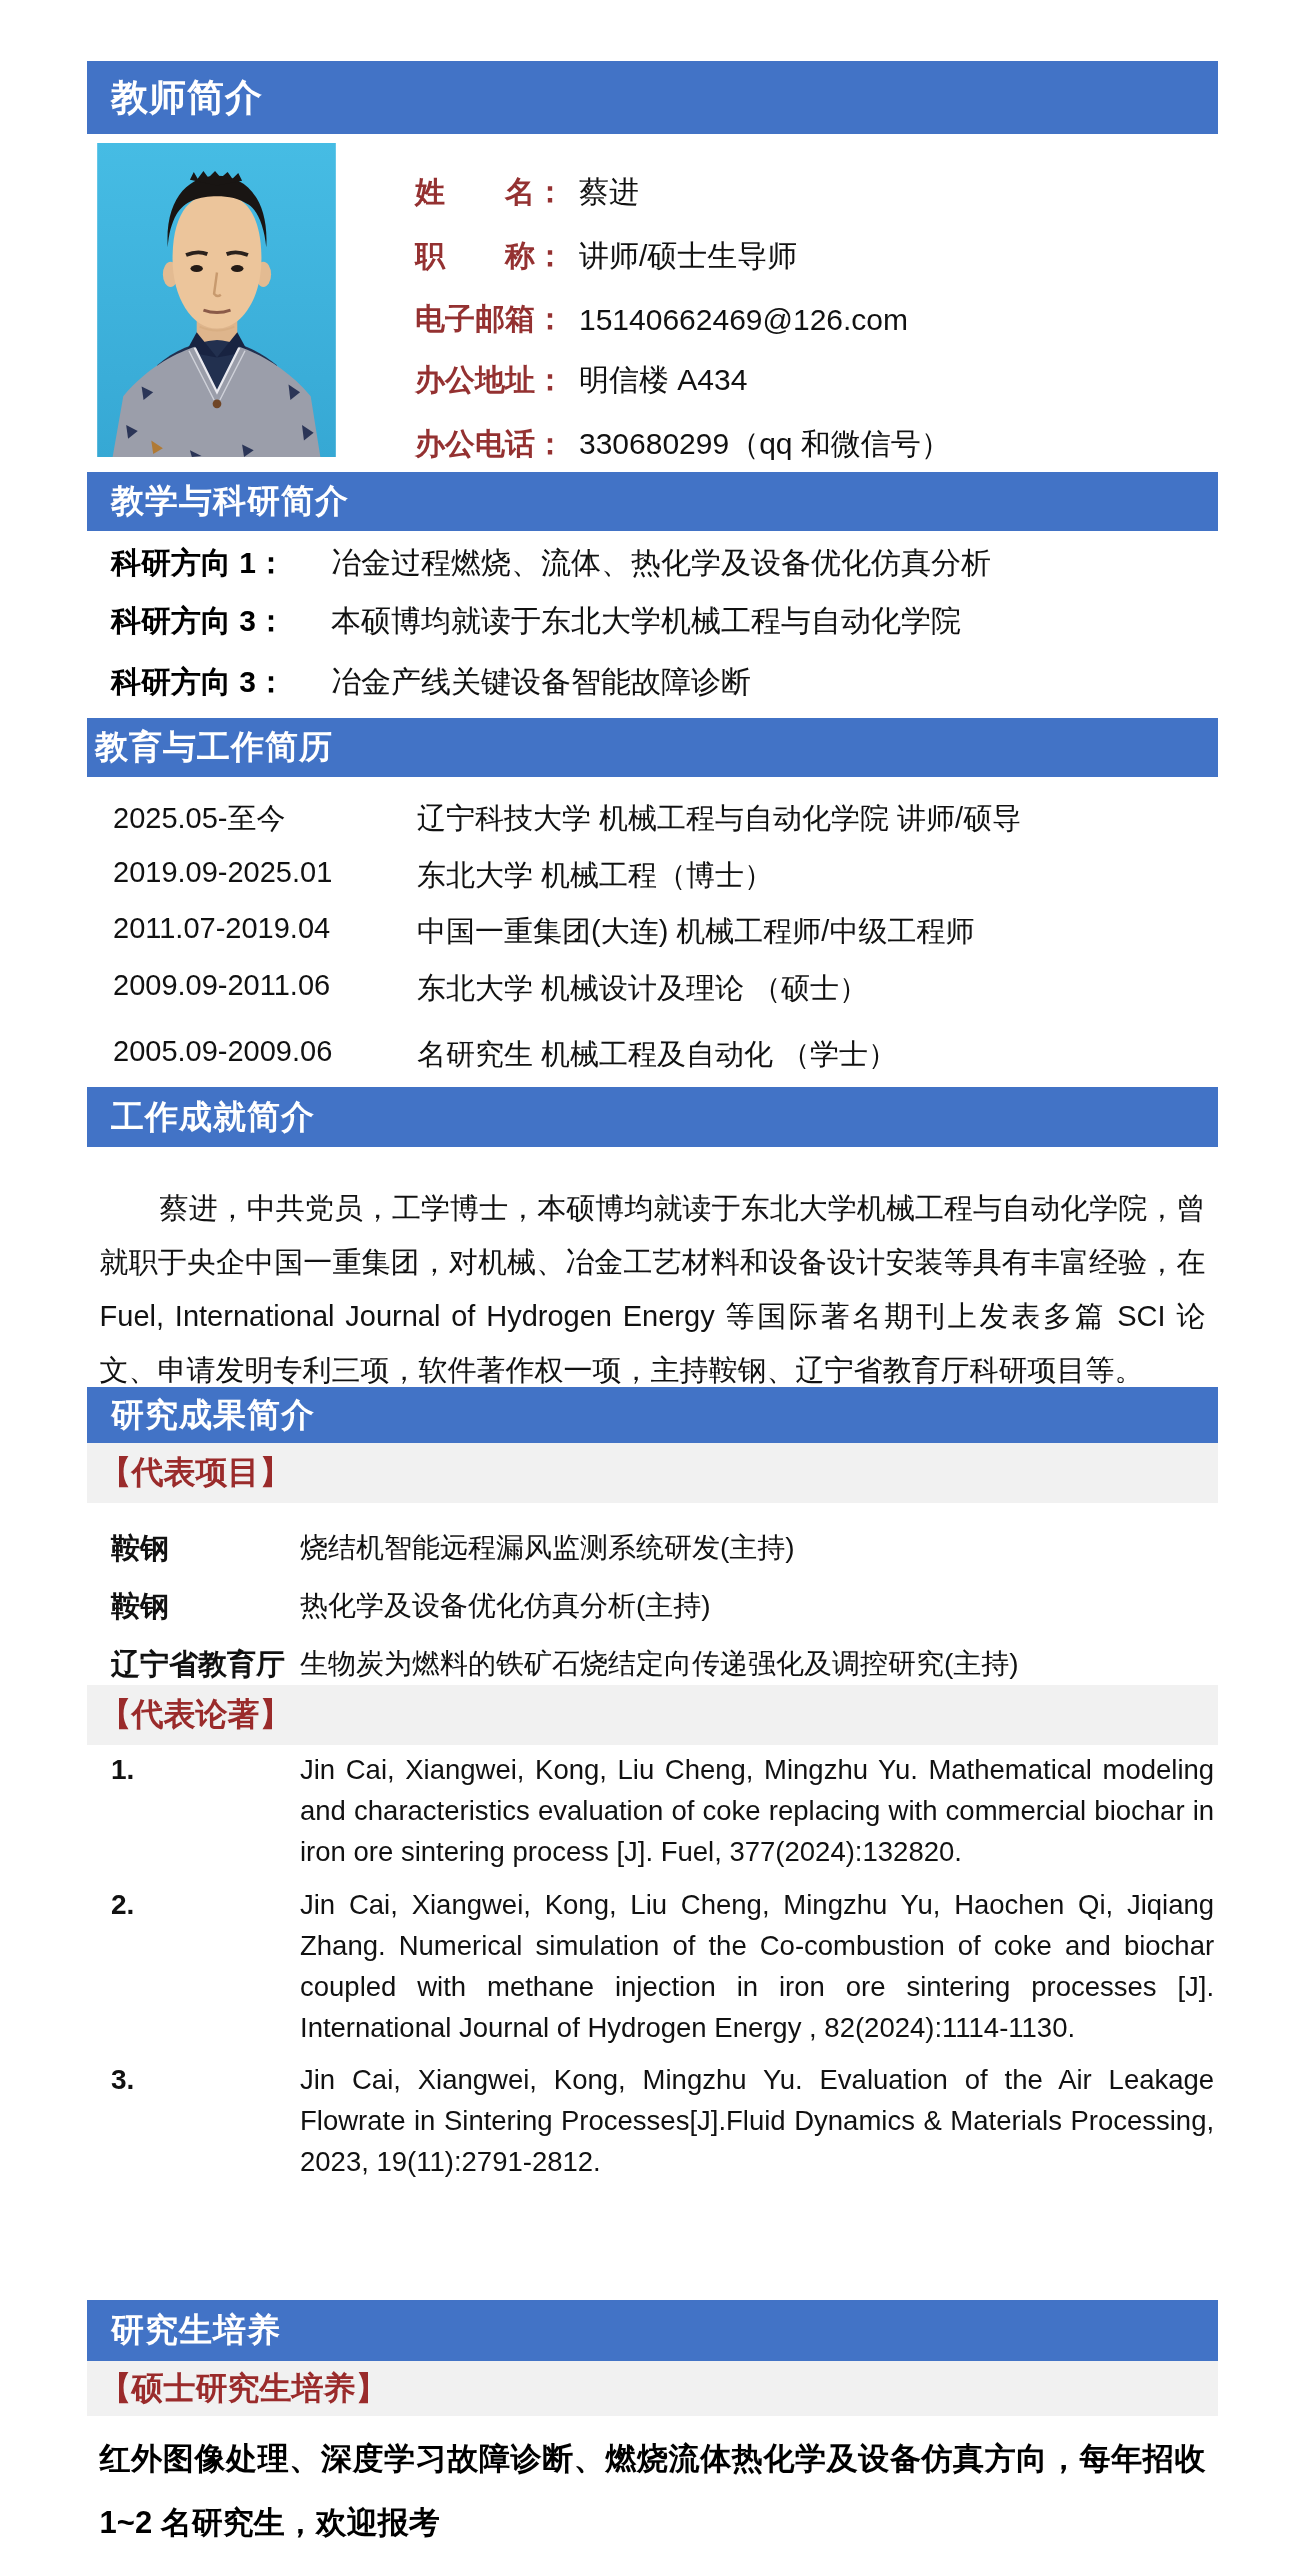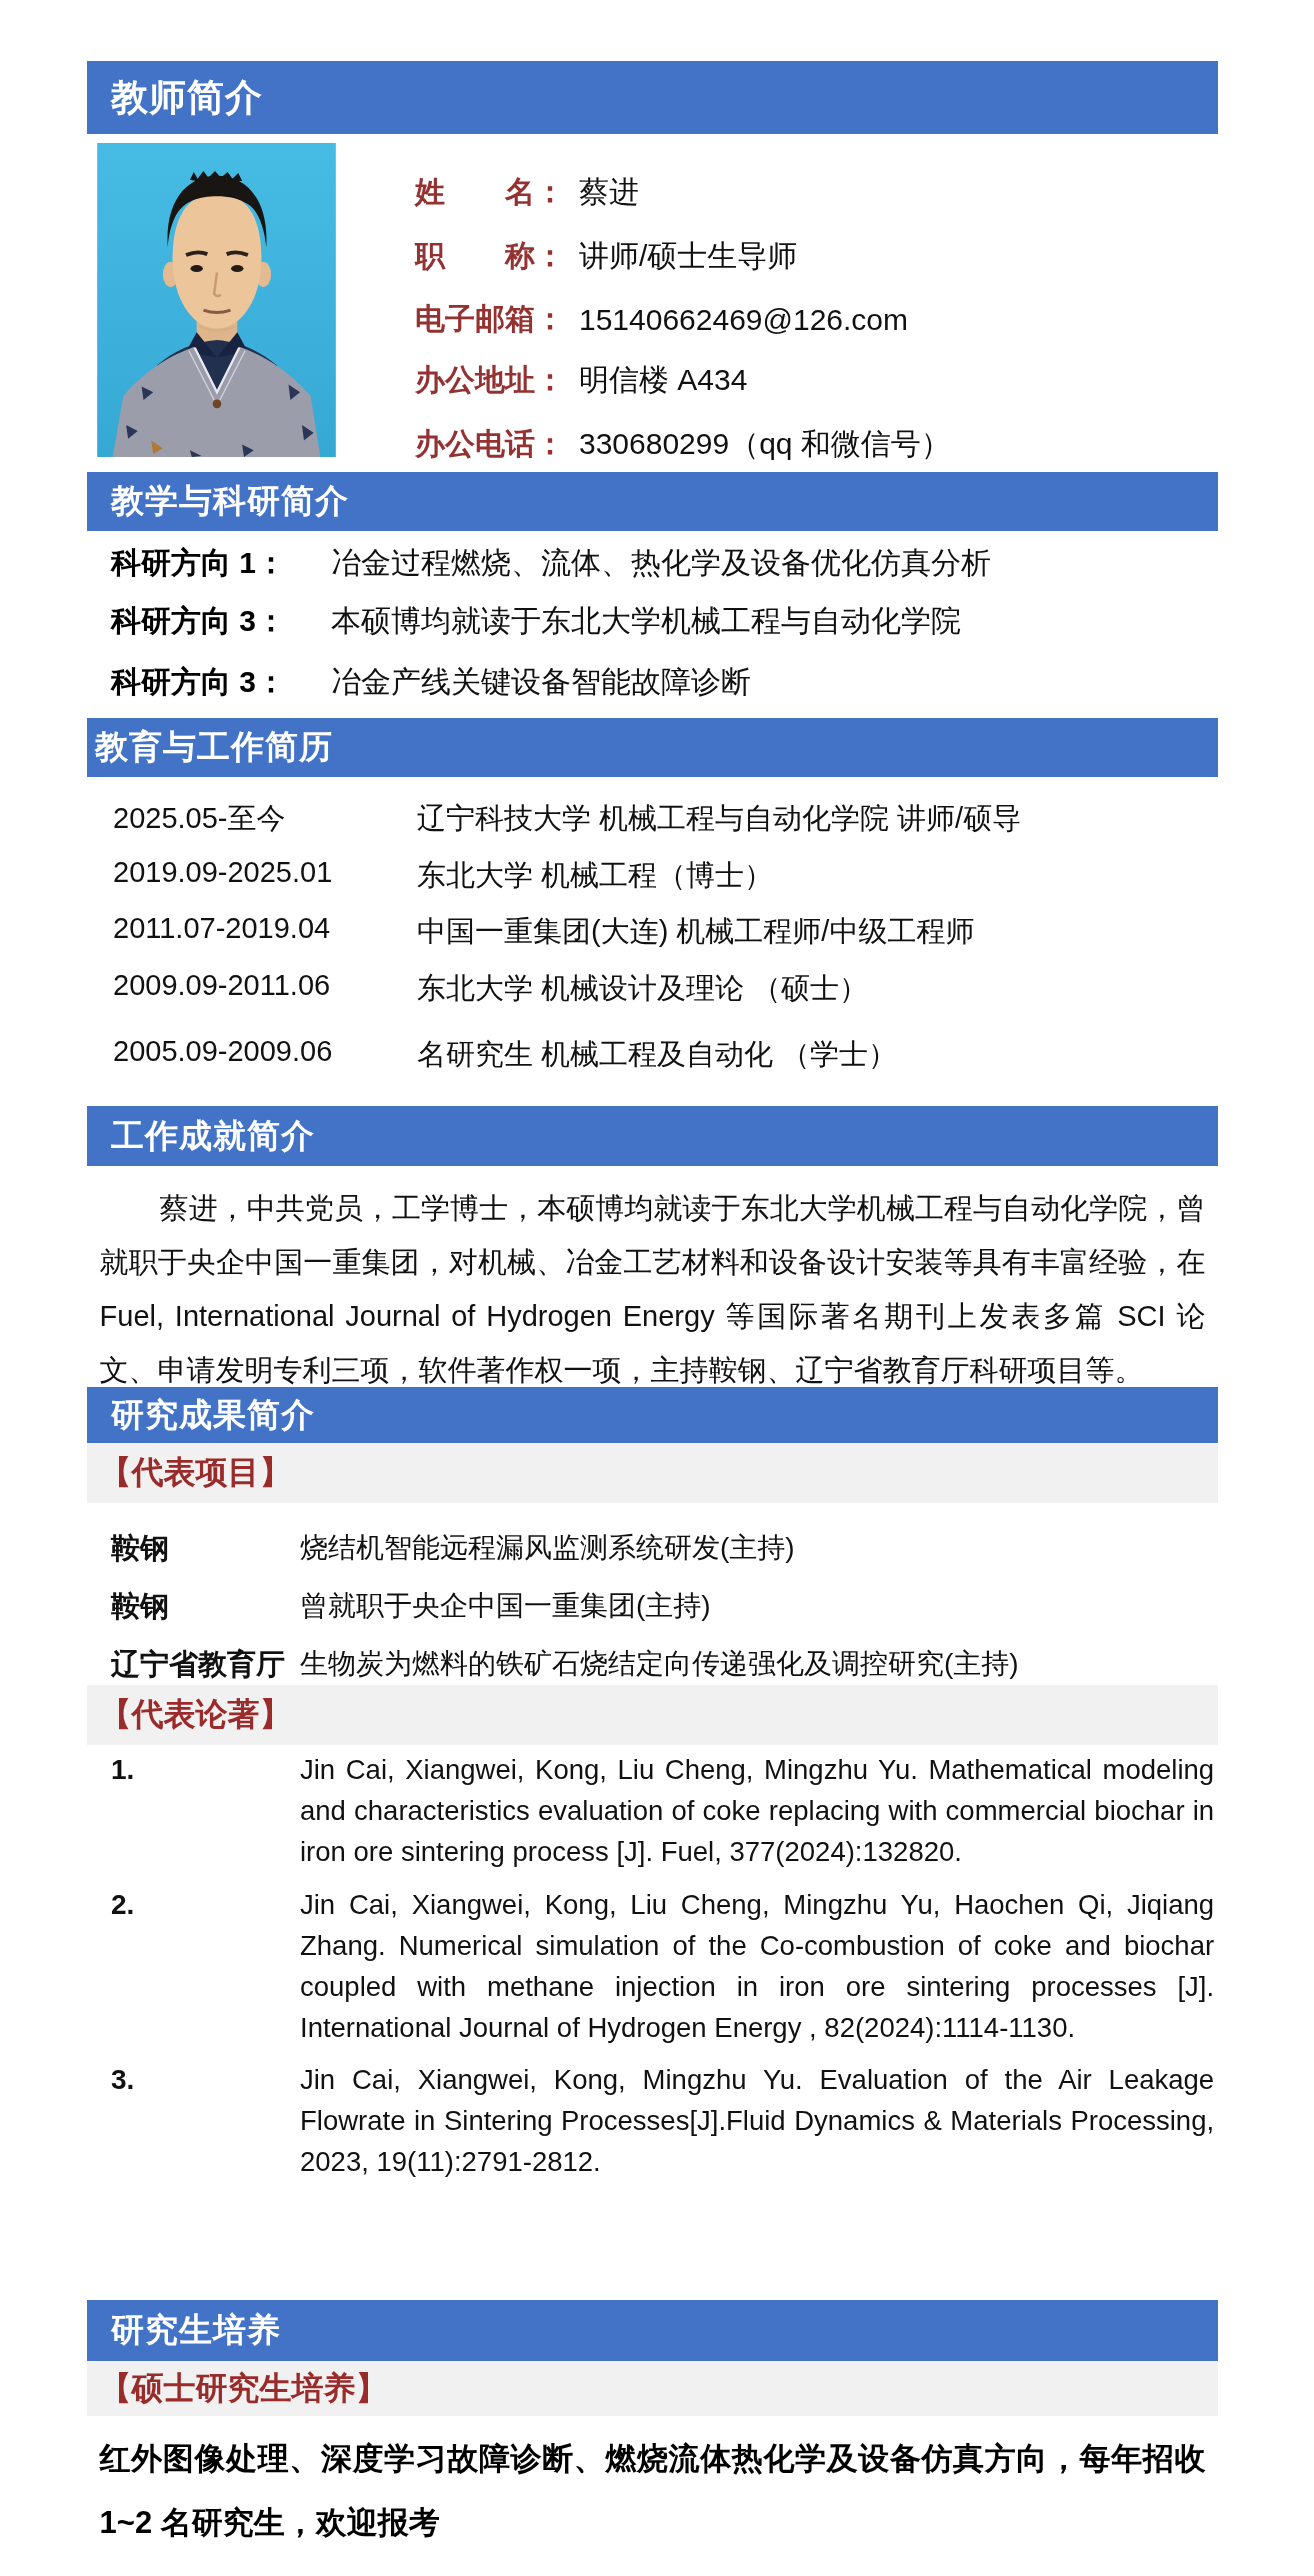--- a/index.html
+++ b/index.html
@@ -175,41 +175,41 @@
 </div>
 <div class="abs edu-row" style="top:969px;">
   <span class="edu-date">2009.09-2011.06</span>
   <span class="edu-detail">东北大学 机械设计及理论 （硕士）</span>
 </div>
 <div class="abs edu-row" style="top:1035px;">
   <span class="edu-date">2005.09-2009.06</span>
   <span class="edu-detail">名研究生 机械工程及自动化 （学士）</span>
 </div>
 
-<div class="abs bar bar-sub" style="top:1087px;height:60px;margin-top:19px;">
+<div class="abs bar bar-sub" style="top:1087px;height:60px;">
   <span>工作成就简介</span>
 </div>
 
 <div class="abs para" style="top:1181px;">蔡进，中共党员，工学博士，本硕博均就读于东北大学机械工程与自动化学院，曾就职于央企中国一重集团，对机械、冶金工艺材料和设备设计安装等具有丰富经验，在 Fuel, International Journal of Hydrogen Energy 等国际著名期刊上发表多篇 SCI 论文、申请发明专利三项，软件著作权一项，主持鞍钢、辽宁省教育厅科研项目等。</div>
 
 <div class="abs bar bar-sub" style="top:1387px;height:56px;">
   <span>研究成果简介</span>
 </div>
 
 <div class="abs band" style="top:1443px;height:60px;">
   <span>【代表项目】</span>
 </div>
 
 <div class="abs proj-row" style="top:1529px;">
   <span class="proj-funder">鞍钢</span>
   <span class="proj-name">烧结机智能远程漏风监测系统研发(主持)</span>
 </div>
 <div class="abs proj-row" style="top:1587px;">
   <span class="proj-funder">鞍钢</span>
-  <span class="proj-name">曾就职于央企中国一重集团(主持)</span>
+  <span class="proj-name">热化学及设备优化仿真分析(主持)</span>
 </div>
 <div class="abs proj-row" style="top:1645px;">
   <span class="proj-funder">辽宁省教育厅</span>
   <span class="proj-name">生物炭为燃料的铁矿石烧结定向传递强化及调控研究(主持)</span>
 </div>
 
 <div class="abs band" style="top:1685px;height:60px;">
   <span>【代表论著】</span>
 </div>
 

